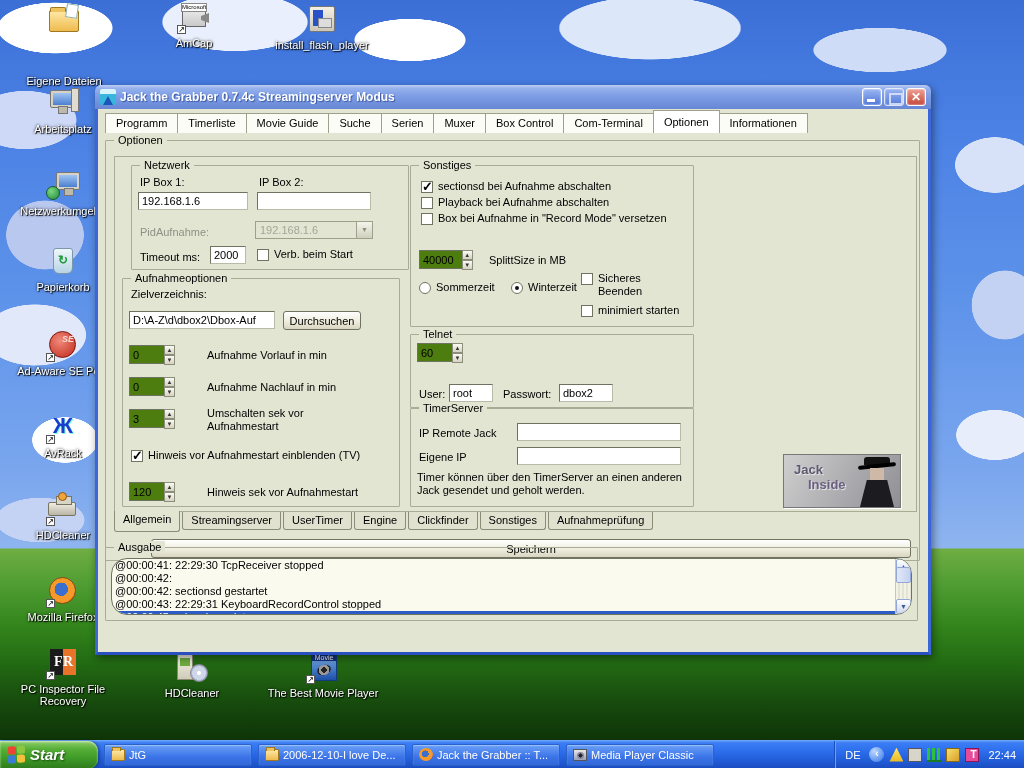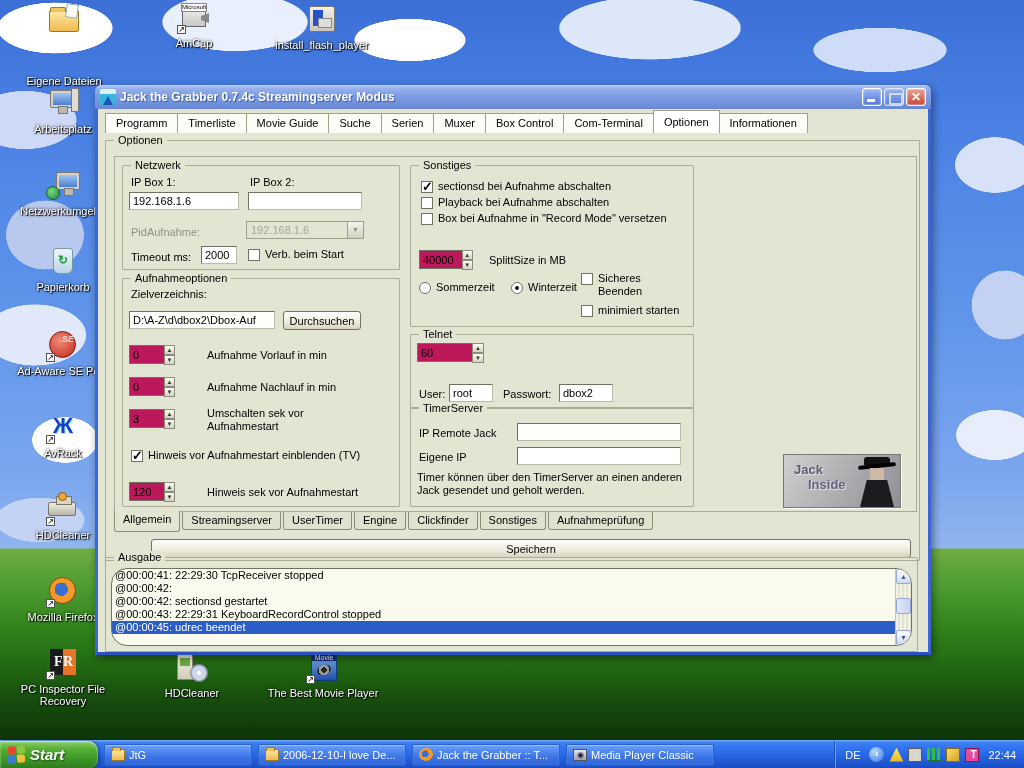--- a/index.html
+++ b/index.html
@@ -97,21 +97,21 @@
   .panel { position:absolute; border:1px solid #a9ac94; background:#e3e5d3; }
 
   .xlabel { position:absolute; white-space:nowrap; line-height:13px; }
   .xinput { position:absolute; background:#fff; border:1px solid #6e7261; border-right-color:#b8bba8; border-bottom-color:#b8bba8; font-family:"Liberation Sans",sans-serif; font-size:11px; padding:1px 3px; }
   .xinput:disabled,.combo.disabled { background:#e3e5d3; color:#9da091; }
   .combo { position:absolute; border:1px solid #9da08a; background:#e9ebdc; display:flex; align-items:center; }
   .combo .cval { flex:1; padding:0 4px; color:#a3a697; }
   .combo .cbtn { width:16px; height:100%; background:linear-gradient(#f4f4ec,#cfd1bd); border-left:1px solid #9da08a; color:#8c8f7c; font-size:7px; text-align:center; line-height:16px; }
 
   .spin { position:absolute; display:flex; height:19px; }
-  .spin input { width:100%; border:1px solid #6e7261; border-right:none; background:#be185d; font-size:11px; padding:1px 3px; font-family:"Liberation Sans",sans-serif; }
+  .spin input { width:100%; border:1px solid #6e7261; border-right:none; background:#4d7c0f; font-size:11px; padding:1px 3px; font-family:"Liberation Sans",sans-serif; }
   .spin .sb { width:15px; display:flex; flex-direction:column; }
   .spin .sb div { flex:1; background:linear-gradient(#fbfbf5,#d5d2c0); border:1px solid #8b8e7a; font-size:6px; line-height:8px; text-align:center; color:#333; cursor:pointer; }
 
   .cbrow { position:absolute; display:flex; gap:5px; align-items:flex-start; cursor:pointer; }
   .cb { width:12px; height:12px; min-width:12px; background:#fff; border:1px solid #70735f; position:relative; margin-top:1px; }
   .cb.on::after { content:"✓"; position:absolute; left:0px; top:-3px; font-size:13px; font-weight:bold; color:#000; }
   .rb { width:12px; height:12px; min-width:12px; background:#fff; border:1px solid #70735f; border-radius:50%; position:relative; margin-top:1px; }
   .rb.on::after { content:""; position:absolute; left:3px; top:3px; width:4px; height:4px; border-radius:50%; background:#111; }
   .cbrow .txt { line-height:13px; }
 
@@ -298,21 +298,21 @@
       <div class="tab">Informationen</div>
     </div>
 
     <div class="dialog">
 
       <div class="gbox" style="left:7px;top:7px;width:815px;height:421px;">
         <div class="gtitle">Optionen</div>
 
         <div class="panel" style="left:8px;top:15px;width:803px;height:356px;">
 
-          <div class="gbox" style="left:7px;top:8px;width:278px;height:105px;">
+          <div class="gbox" style="left:16px;top:8px;width:278px;height:105px;">
             <div class="gtitle">Netzwerk</div>
             <div class="xlabel" style="left:8px;top:10px;">IP Box 1:</div>
             <input class="xinput" style="left: 6px; top: 26px; width: 110px; height: 18px;" value="192.168.1.6">
             <div class="xlabel" style="left:127px;top:10px;">IP Box 2:</div>
             <input class="xinput" style="left: 125px; top: 26px; width: 114px; height: 18px;" value="">
             <div class="xlabel" style="left:8px;top:60px;color:#8e9183;">PidAufnahme:</div>
             <div class="combo disabled" style="left:123px;top:55px;width:118px;height:18px;">
               <div class="cval">192.168.1.6</div>
               <div class="cbtn">▼</div>
             </div>
@@ -408,21 +408,21 @@
               <div class="txt" style="white-space:normal;width:60px;">Sicheres Beenden</div>
             </div>
             <div class="cbrow" style="left:170px;top:138px;">
               <div class="cb"></div>
               <div class="txt">minimiert starten</div>
             </div>
           </div>
 
           <div class="gbox" style="left:295px;top:177px;width:284px;height:74px;">
             <div class="gtitle">Telnet</div>
-            <div class="spin" style="left:6px;top:8px;width:67px;">
+            <div class="spin" style="left:6px;top:8px;width:46px;">
               <input value="60" style="">
               <div class="sb">
                   <div>▲</div>
                   <div>▼</div>
                 </div>
             </div>
             <div class="xlabel" style="left:8px;top:53px;">User:</div>
             <input class="xinput" style="left: 38px; top: 49px; width: 44px; height: 18px;" value="root">
             <div class="xlabel" style="left:92px;top:53px;">Passwort:</div>
             <input class="xinput" style="left: 148px; top: 49px; width: 54px; height: 18px;" value="dbox2">
@@ -455,21 +455,21 @@
           <div class="btab">UserTimer</div>
           <div class="btab">Engine</div>
           <div class="btab">Clickfinder</div>
           <div class="btab">Sonstiges</div>
           <div class="btab">Aufnahmeprüfung</div>
         </div>
 
         <button class="xbtn" style="left:45px;top:398px;width:760px;height:19px;">Speichern</button>
       </div>
 
-      <div class="gbox" style="left:7px;top:424px;width:813px;height:95px;padding-left:16px;">
+      <div class="gbox" style="left:7px;top:414px;width:813px;height:74px;padding-left:16px;">
         <div class="gtitle">Ausgabe</div>
         <div class="listbox" style="left:5px;top:10px;right:5px;bottom:5px;border-radius:16px;">
           <div class="lrow">@00:00:41: 22:29:30 TcpReceiver stopped</div>
           <div class="lrow">@00:00:42:</div>
           <div class="lrow">@00:00:42: sectionsd gestartet</div>
           <div class="lrow">@00:00:43: 22:29:31 KeyboardRecordControl stopped</div>
           <div class="lrow sel">@00:00:45: udrec beendet</div>
           <div class="vscroll">
             <div class="sarw" style="top:0;">▲</div>
             <div class="sthumb" style="bottom:31px;"></div>

